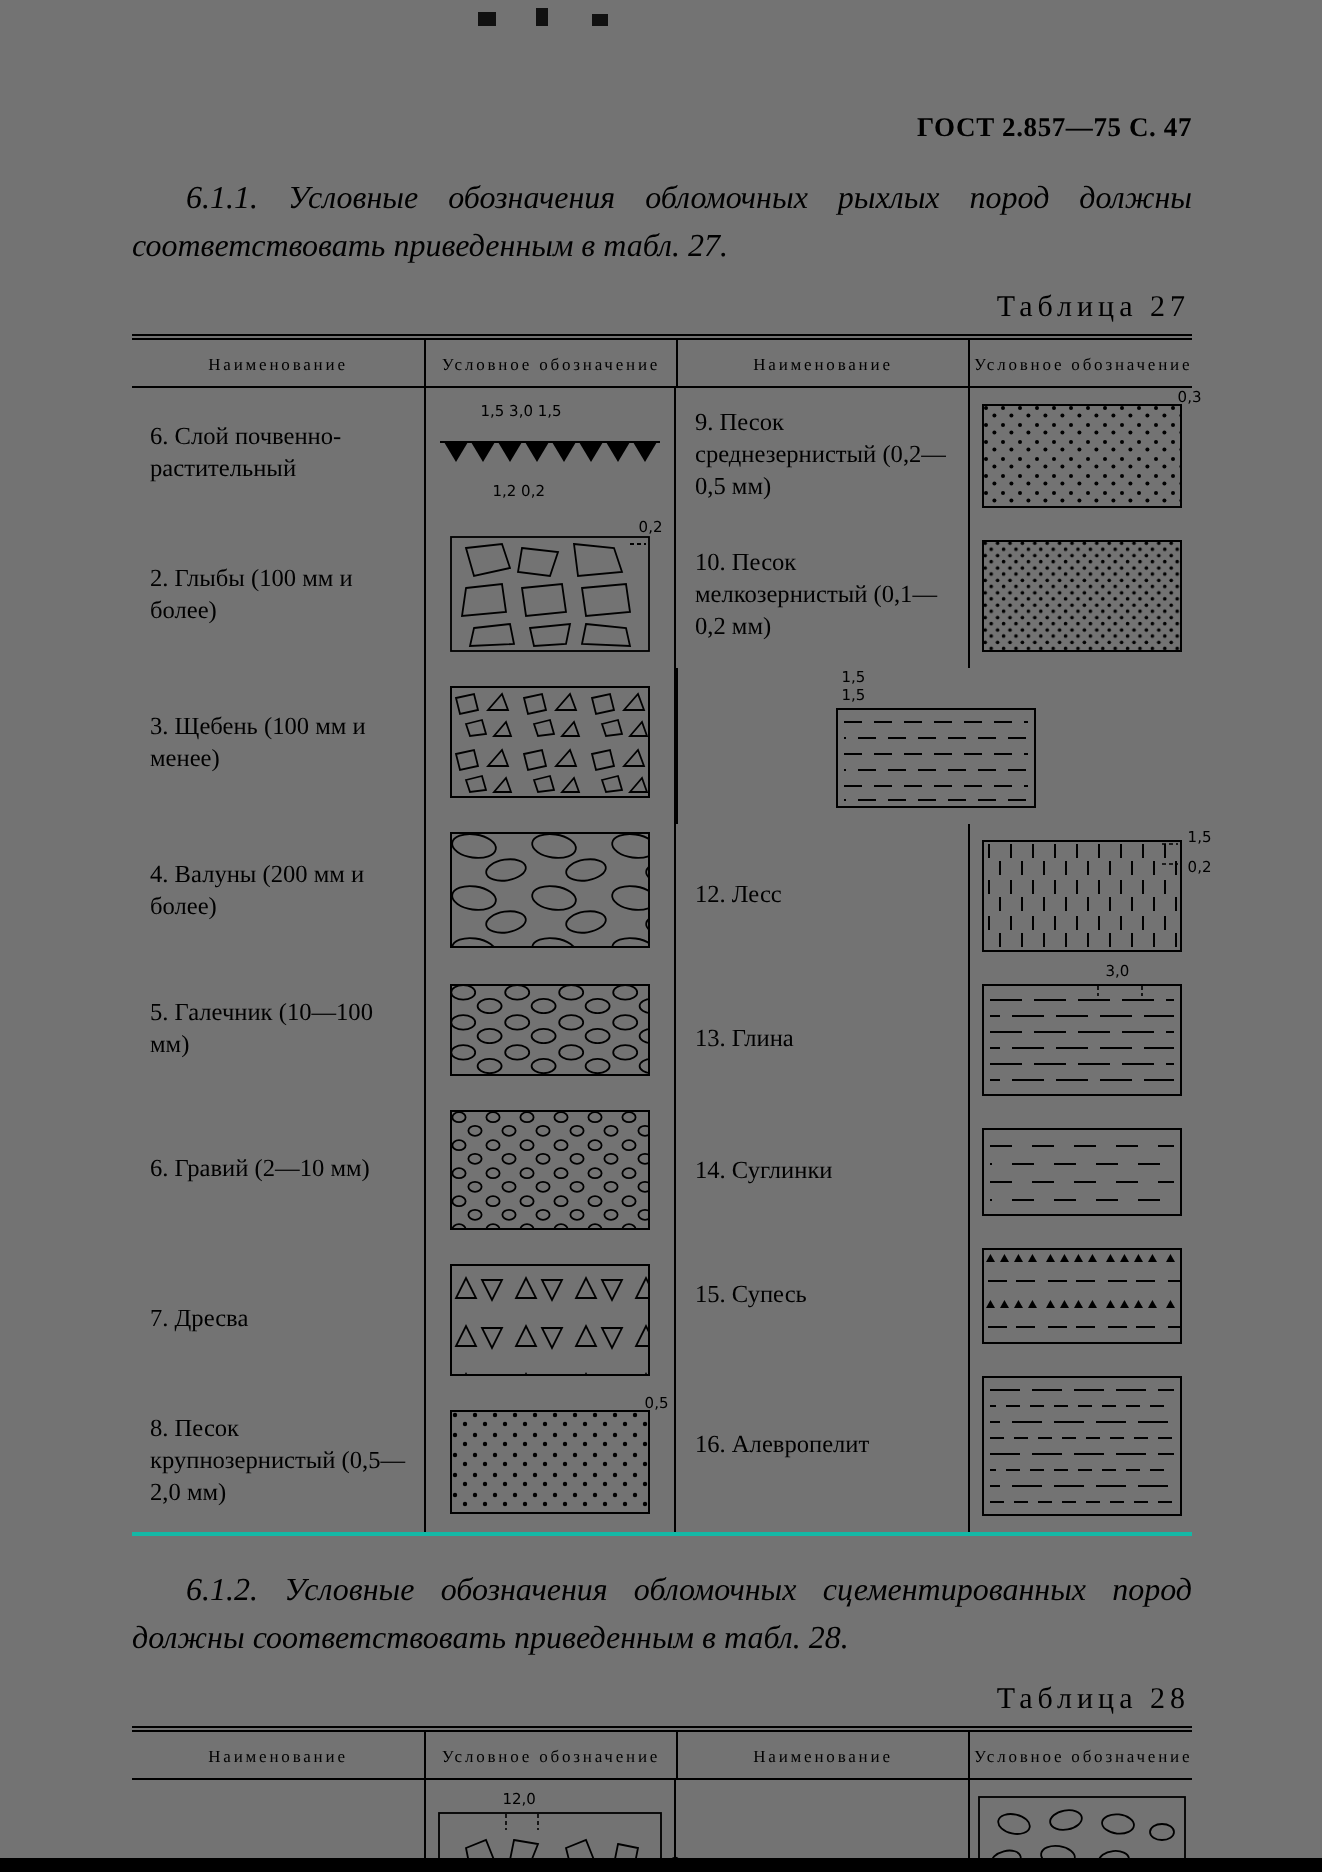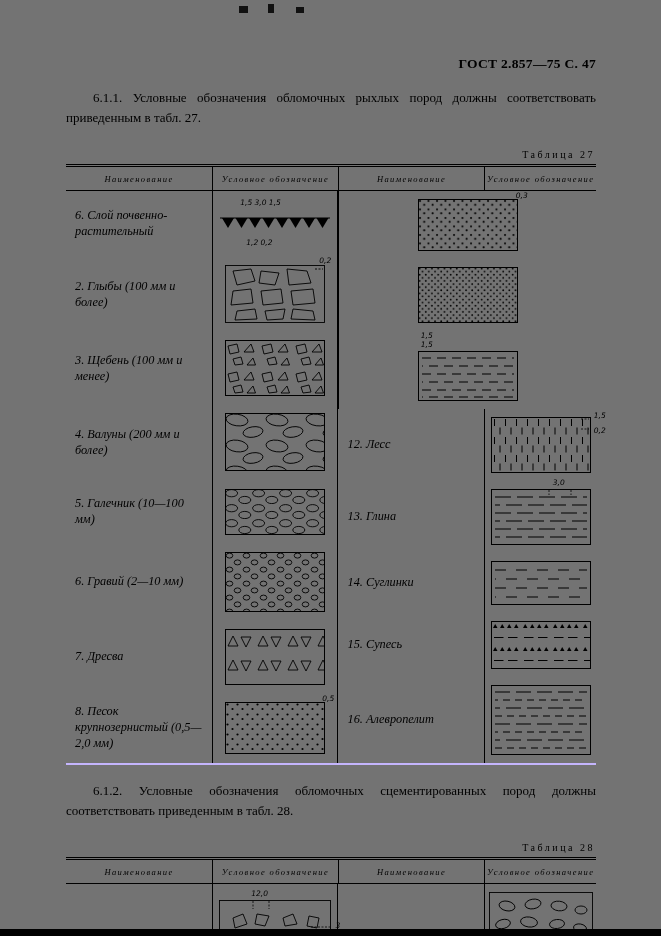--- a/index.html
+++ b/index.html
@@ -14,39 +14,39 @@
     overflow:hidden;
   }
   .scan-mark{position:absolute;background:#111;}
   .doc-header{
     text-align:right;
     font-weight:bold;
     font-size:13.5px;
     letter-spacing:.3px;
   }
   .para{
-    font-size:13px;
+    font-size:16px;
     line-height:1.5;
     text-indent:27px;
     margin:16px 0 6px 0;
     text-align:justify;
+    font-style:italic;
   }
   .tlabel{
     text-align:right;
-    font-size:10px;
+    font-size:15px;
     letter-spacing:2.5px;
-    margin:22px 1px 4px 0;
+    margin:10px 1px 4px 0;
     font-family:Liberation Serif, serif;
   }
   
   .gt{
     width:530px;
     border-top:3px double #000;
-    border-bottom:2px solid #c4b5fd;
-    font-style:italic;
+    border-bottom:2px solid #14b8a6;
   }
   .gt-head{
     display:grid;
     grid-template-columns:146px 126px 146px 112px;
     border-bottom:1px solid #000;
   }
   .hc{
     text-align:center;
     font-size:8.5px;
     letter-spacing:1.4px;
@@ -282,31 +282,33 @@
             </svg>
           </div>
             </div>
         </div>
 
       </div>
 
       <div class="half right">
 
         <div class="trow">
+          <div class="nm">9. Песок среднезернистый (0,2—0,5 мм)</div>
           <div class="sv">
               <div class="swd">
             <span class="ann" style="top:-7px;right:-10px">0,3</span>
             <svg width="100" height="52">
               <rect x="0.5" y="0.5" width="99" height="51" fill="url(#dotsM)" stroke="#000" stroke-width="1"></rect>
             </svg>
           </div>
             </div>
         </div>
 
         <div class="trow">
+          <div class="nm">10. Песок мелкозернистый (0,1—0,2 мм)</div>
           <div class="sv">
               <div class="swd">
             <svg width="100" height="56">
               <rect x="0.5" y="0.5" width="99" height="55" fill="url(#dotsF)" stroke="#000" stroke-width="1"></rect>
             </svg>
           </div>
             </div>
         </div>
 
         <div class="trow">

